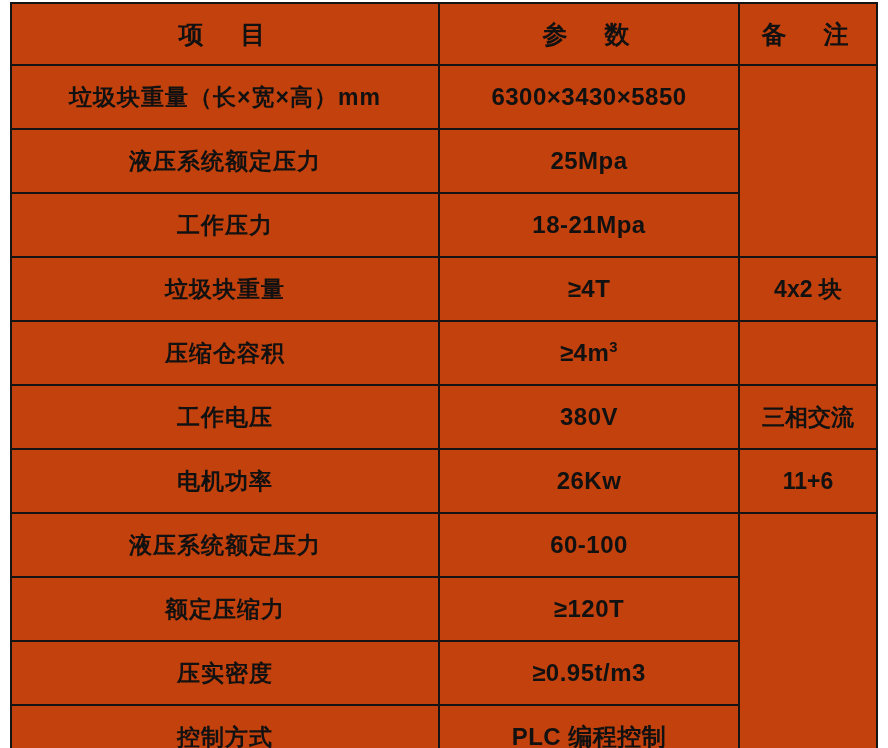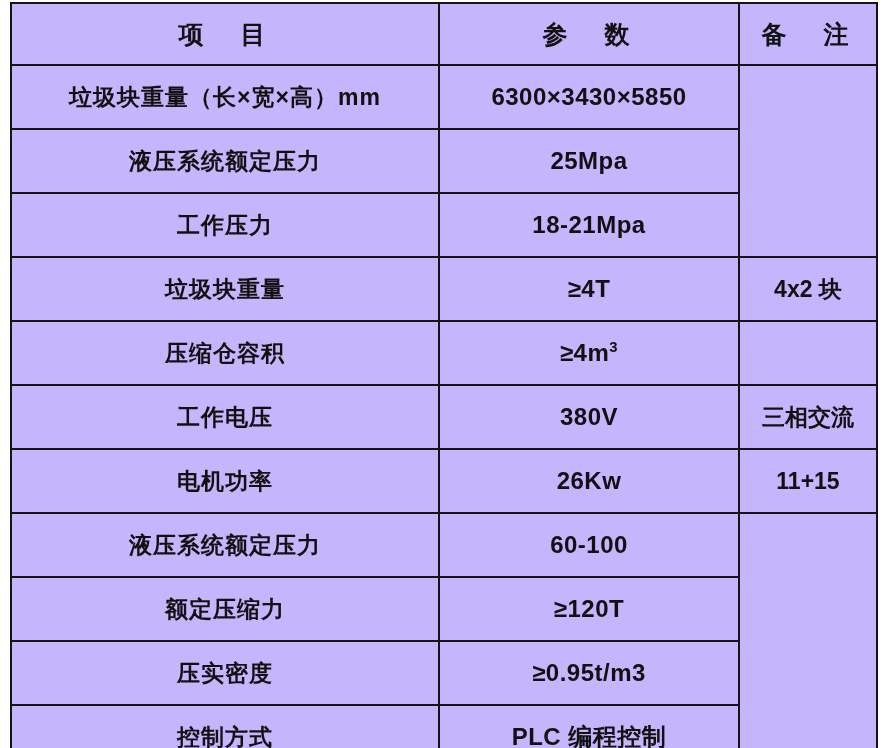--- a/index.html
+++ b/index.html
@@ -33,21 +33,21 @@
   table.spec col.c-param { width: 300px; }
   table.spec col.c-note { width: 138px; }
 
   table.spec td, table.spec th {
     border: 2px solid #141414;
     text-align: center;
     vertical-align: middle;
     padding: 0 6px;
     font-weight: bold;
     color: #111111;
-    background: #c4b5fd;
+    background: #c2410c;
   }
   table.spec thead th {
     height: 60px;
     font-size: 25px;
     letter-spacing: 6px;
   }
   table.spec thead th.note-head {
     letter-spacing: 6px;
   }
   table.spec tbody td {
@@ -115,21 +115,21 @@
         <td class="note empty"></td>
       </tr>
       <tr>
         <td class="item">工作电压</td>
         <td class="param">380V</td>
         <td class="note">三相交流</td>
       </tr>
       <tr>
         <td class="item">电机功率</td>
         <td class="param">26Kw</td>
-        <td class="note">11+15</td>
+        <td class="note">11+6</td>
       </tr>
       <tr>
         <td class="item">液压系统额定压力</td>
         <td class="param">60-100</td>
         <td class="note empty" rowspan="4"></td>
       </tr>
       <tr>
         <td class="item">额定压缩力</td>
         <td class="param">≥120T</td>
       </tr>

